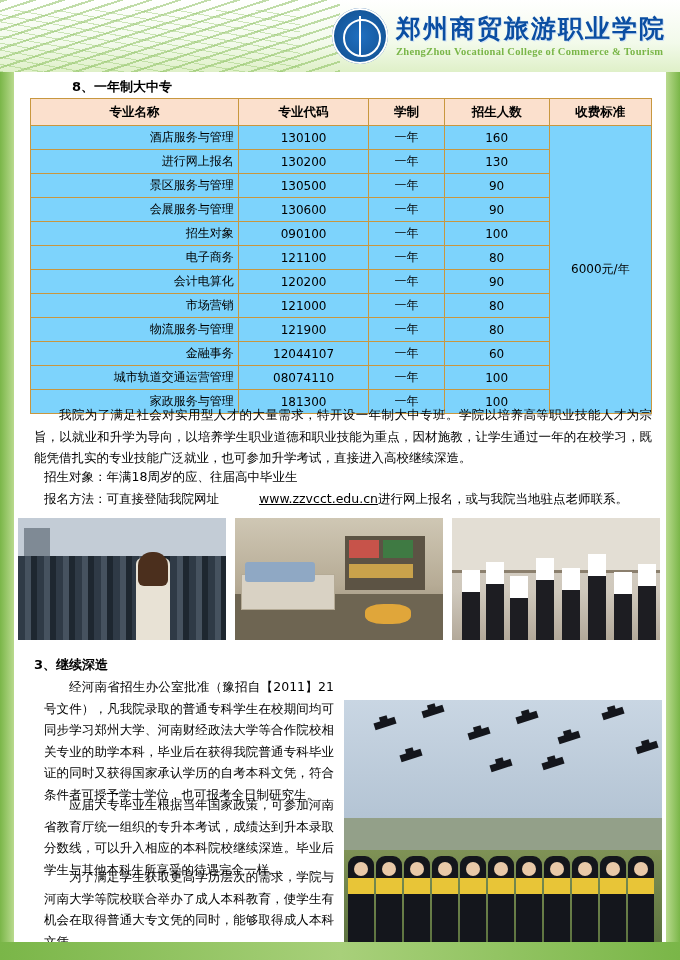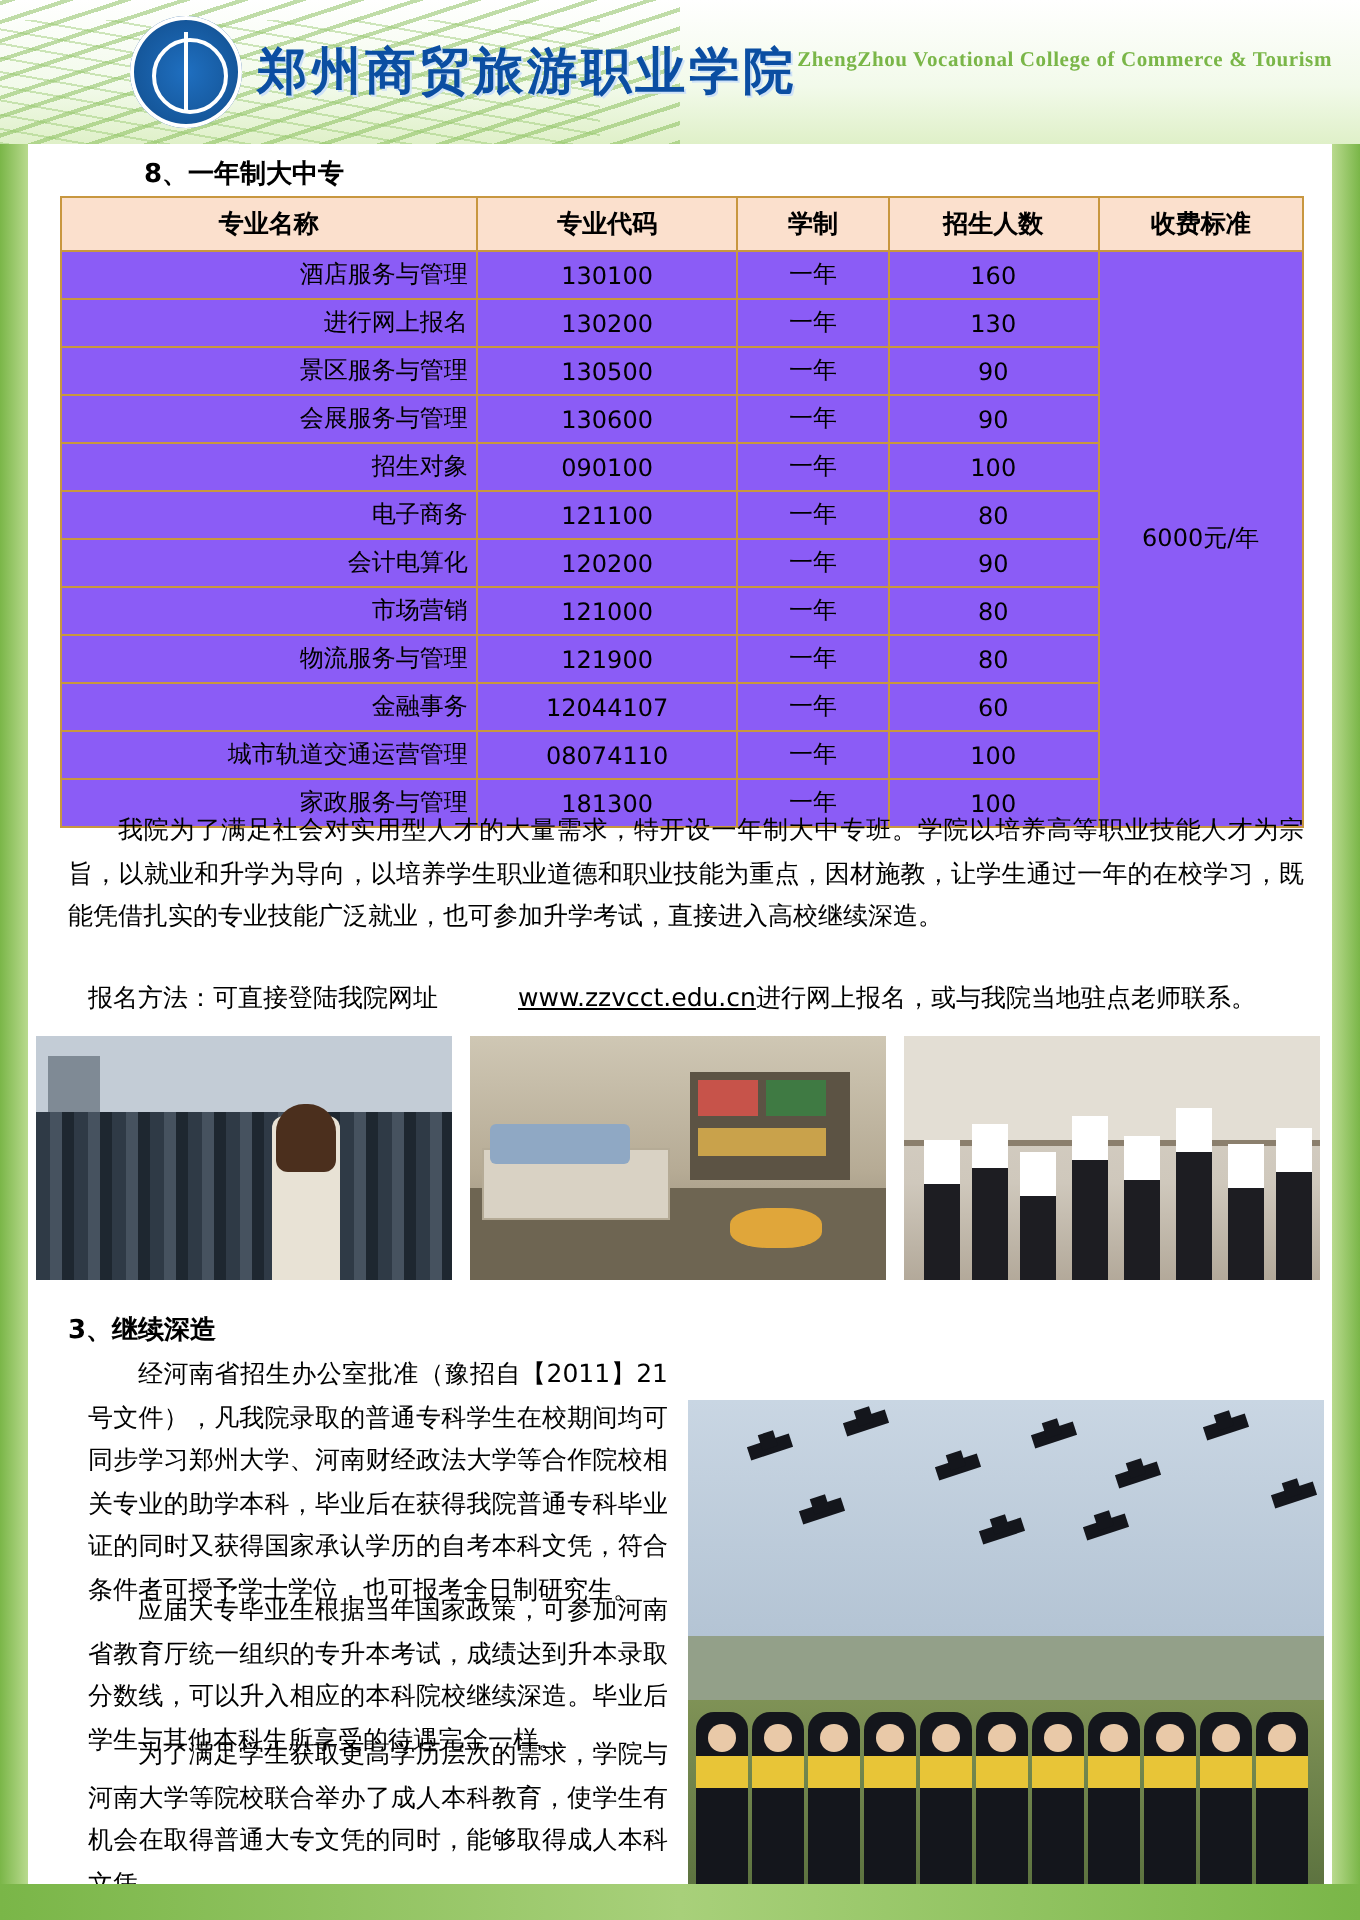--- a/index.html
+++ b/index.html
@@ -50,42 +50,42 @@
     box-shadow:0 0 0 2px #ffffff inset;
   }
   .logo-mark:after{
     content:"";position:absolute;left:50%;top:50%;width:34px;height:34px;margin:-17px 0 0 -17px;
     border:2px solid #ffffff;border-radius:50%;
   }
   .logo-mark:before{
     content:"";position:absolute;left:50%;top:50%;width:2px;height:40px;margin:-20px 0 0 -1px;
     background:#ffffff;
   }
-  .logo-text{display:flex;flex-direction:row;align-items:flex-start;}
+  .logo-text{display:flex;flex-direction:column;align-items:flex-start;}
   .logo-cn{
     font-family:"DejaVu Serif","Liberation Serif",serif;
     font-size:25px;font-weight:bold;letter-spacing:2px;
     color:#0b4ea2;line-height:1.1;
     text-shadow:1px 1px 0 #cfe2f7;
   }
   .logo-en{
     font-family:"Liberation Serif",serif;
     font-size:10.5px;color:#7ab648;letter-spacing:.3px;margin-top:3px;font-weight:bold;
   }
   
   .sec-head{
     position:absolute;font-size:13px;font-weight:bold;color:#000;
     font-family:"DejaVu Sans","Liberation Sans",sans-serif;
   }
   #sec1{left:72px;top:78px;}
   
   .tbl{
     position:absolute;left:30px;top:98px;width:622px;
     border-collapse:collapse;
-    background:#8b5cf6;
+    background:#7dd3fc;
     font-size:12px;
   }
   .tbl th,.tbl td{
     border:1px solid #c8973f;
     height:23px;
     padding:0 4px;
     color:#000;
   }
   .tbl th{
     background:#fbe0cd;
@@ -266,20 +266,23 @@
           <td class="name">家政服务与管理</td>
           <td class="c">181300</td>
           <td class="c">一年</td>
           <td class="c">100</td>
         </tr>
       </tbody>
   </table>
 
   <div class="para" id="p1">我院为了满足社会对实用型人才的大量需求，特开设一年制大中专班。学院以培养高等职业技能人才为宗旨，以就业和升学为导向，以培养学生职业道德和职业技能为重点，因材施教，让学生通过一年的在校学习，既能凭借扎实的专业技能广泛就业，也可参加升学考试，直接进入高校继续深造。</div>
 
+  <div class="para" id="p2">
+    <span>招生对象：</span><span>年满18周岁的应、往届高中毕业生</span>
+  </div>
 
   <div class="para" id="p3">
     <span>报名方法：</span><span>可直接登陆我院网址</span><span class="url">www.zzvcct.edu.cn</span><span>进行网上报名，或与我院当地驻点老师联系。</span>
   </div>
 
   <div class="photos">
     <div class="ph ph1">
       <div class="wall"></div>
       <div class="door"></div>
       <div class="crowd"></div>

